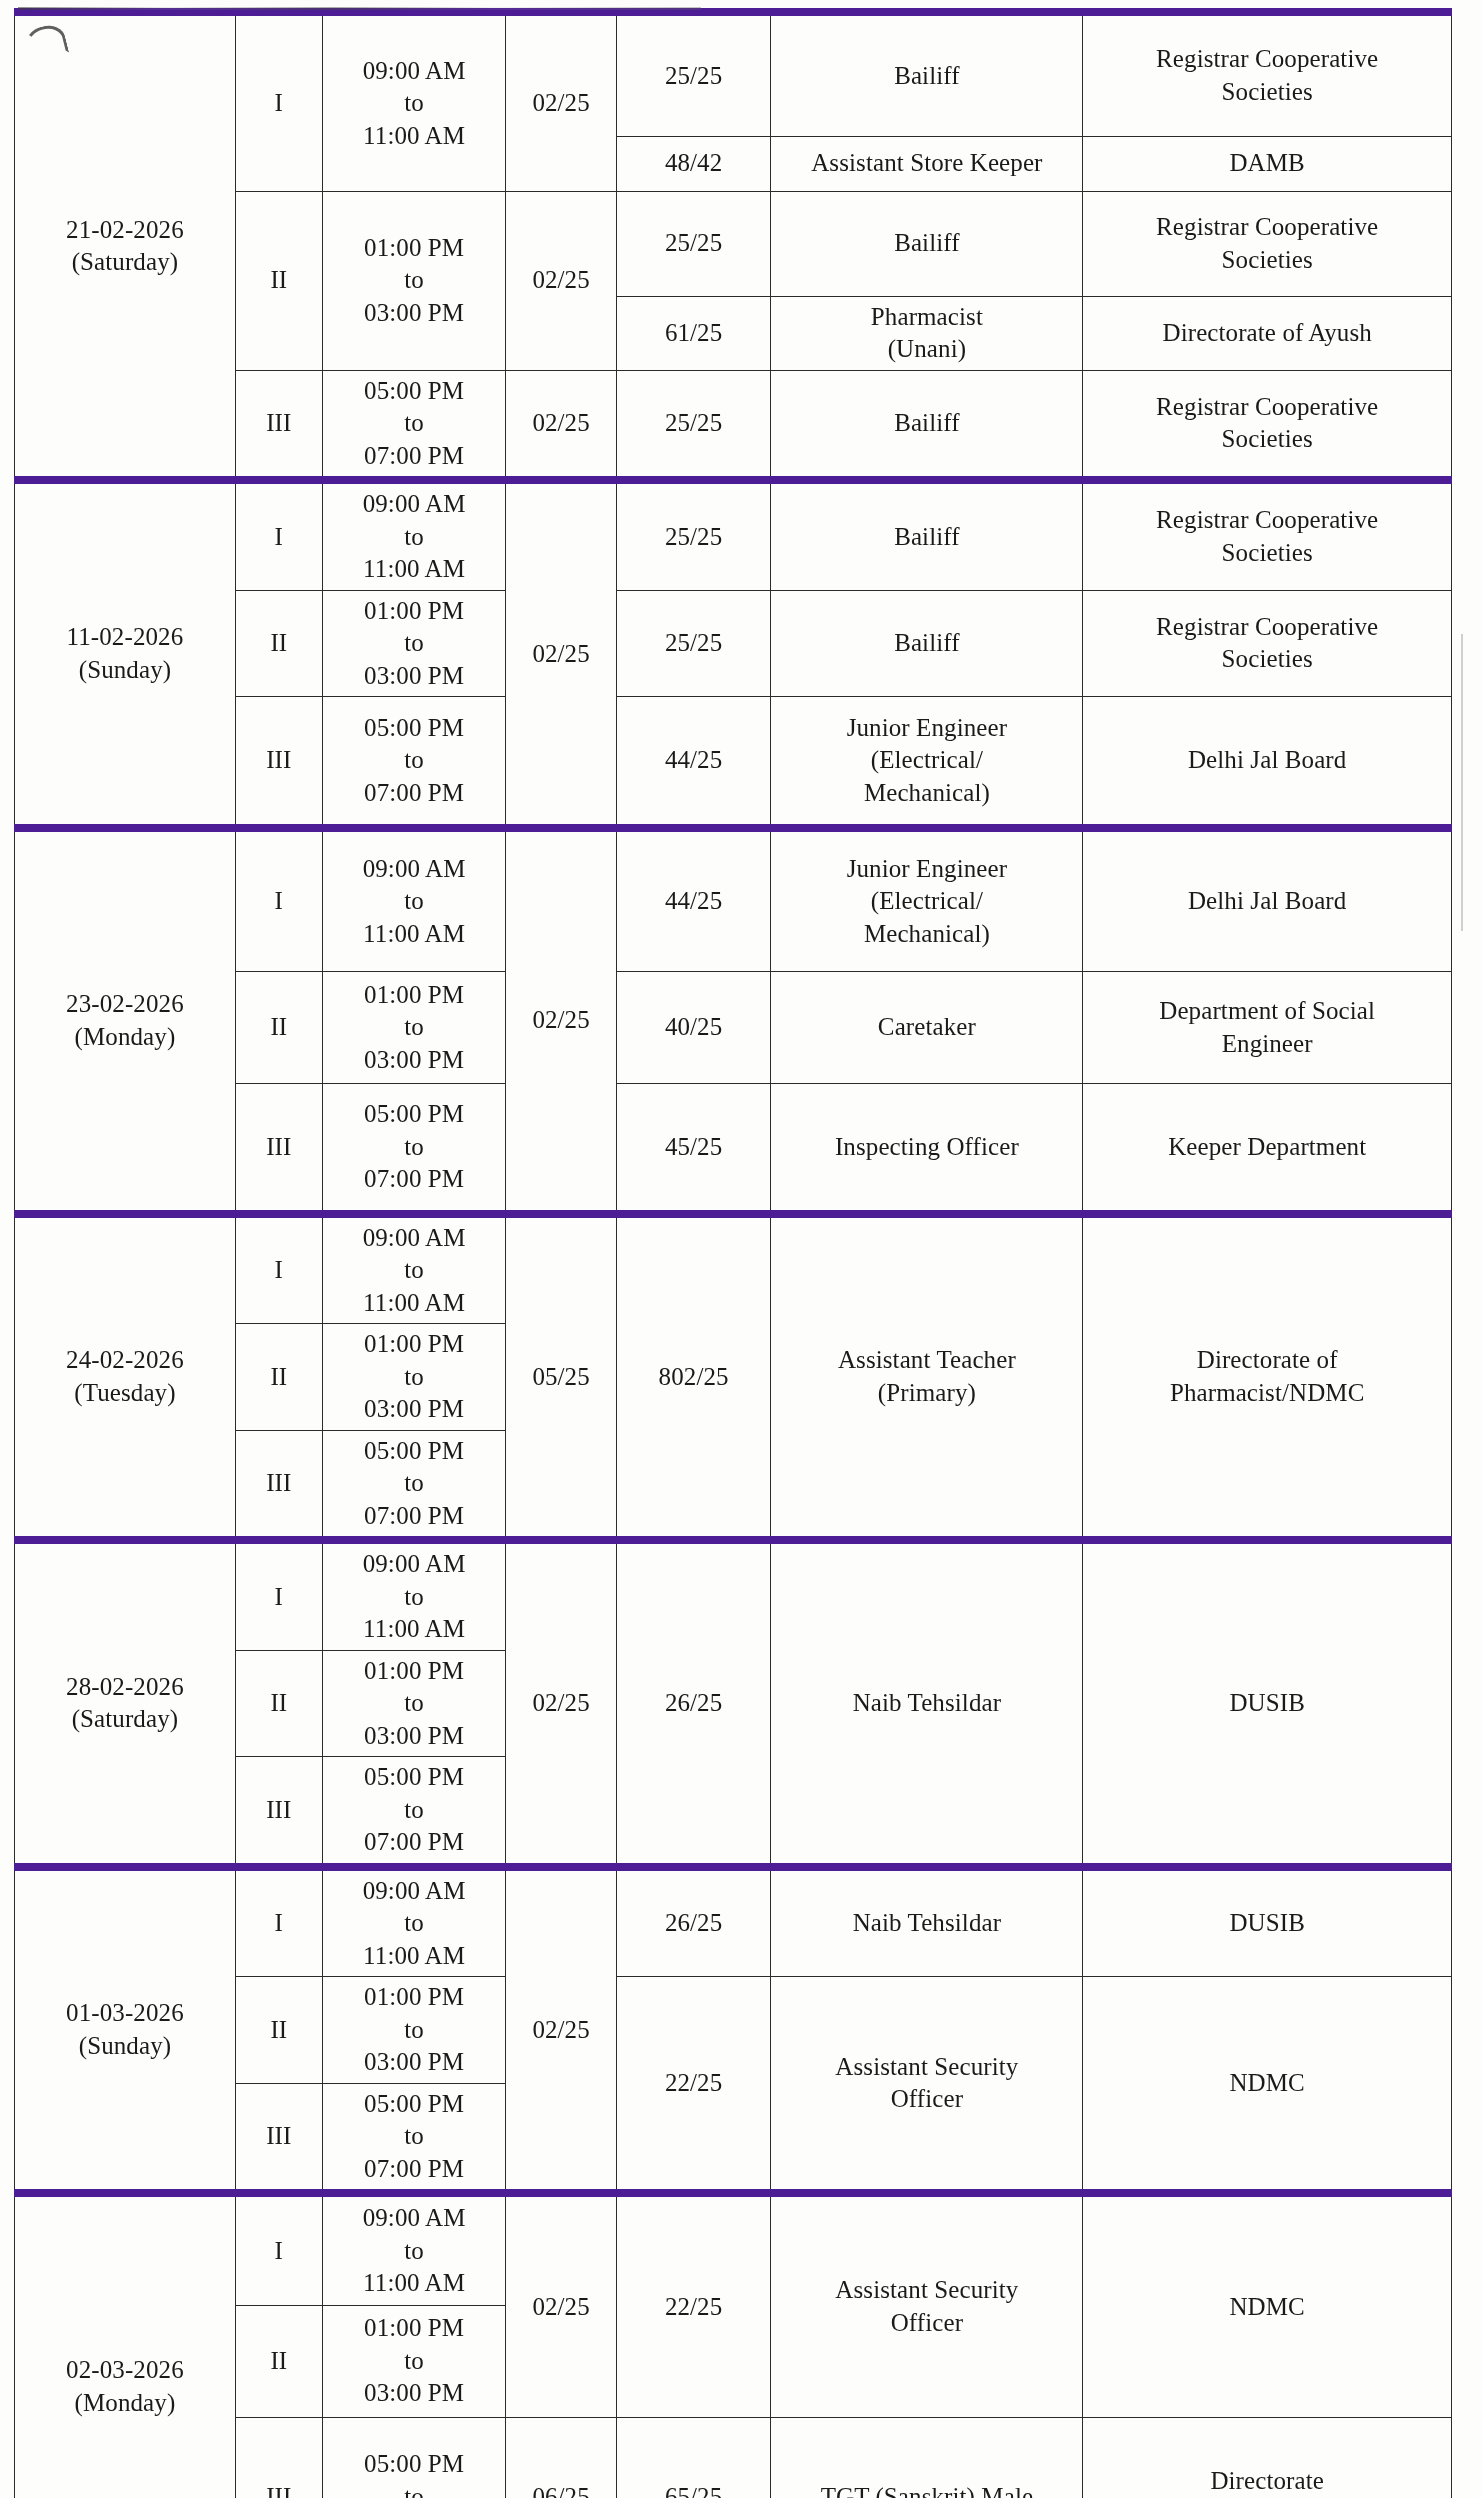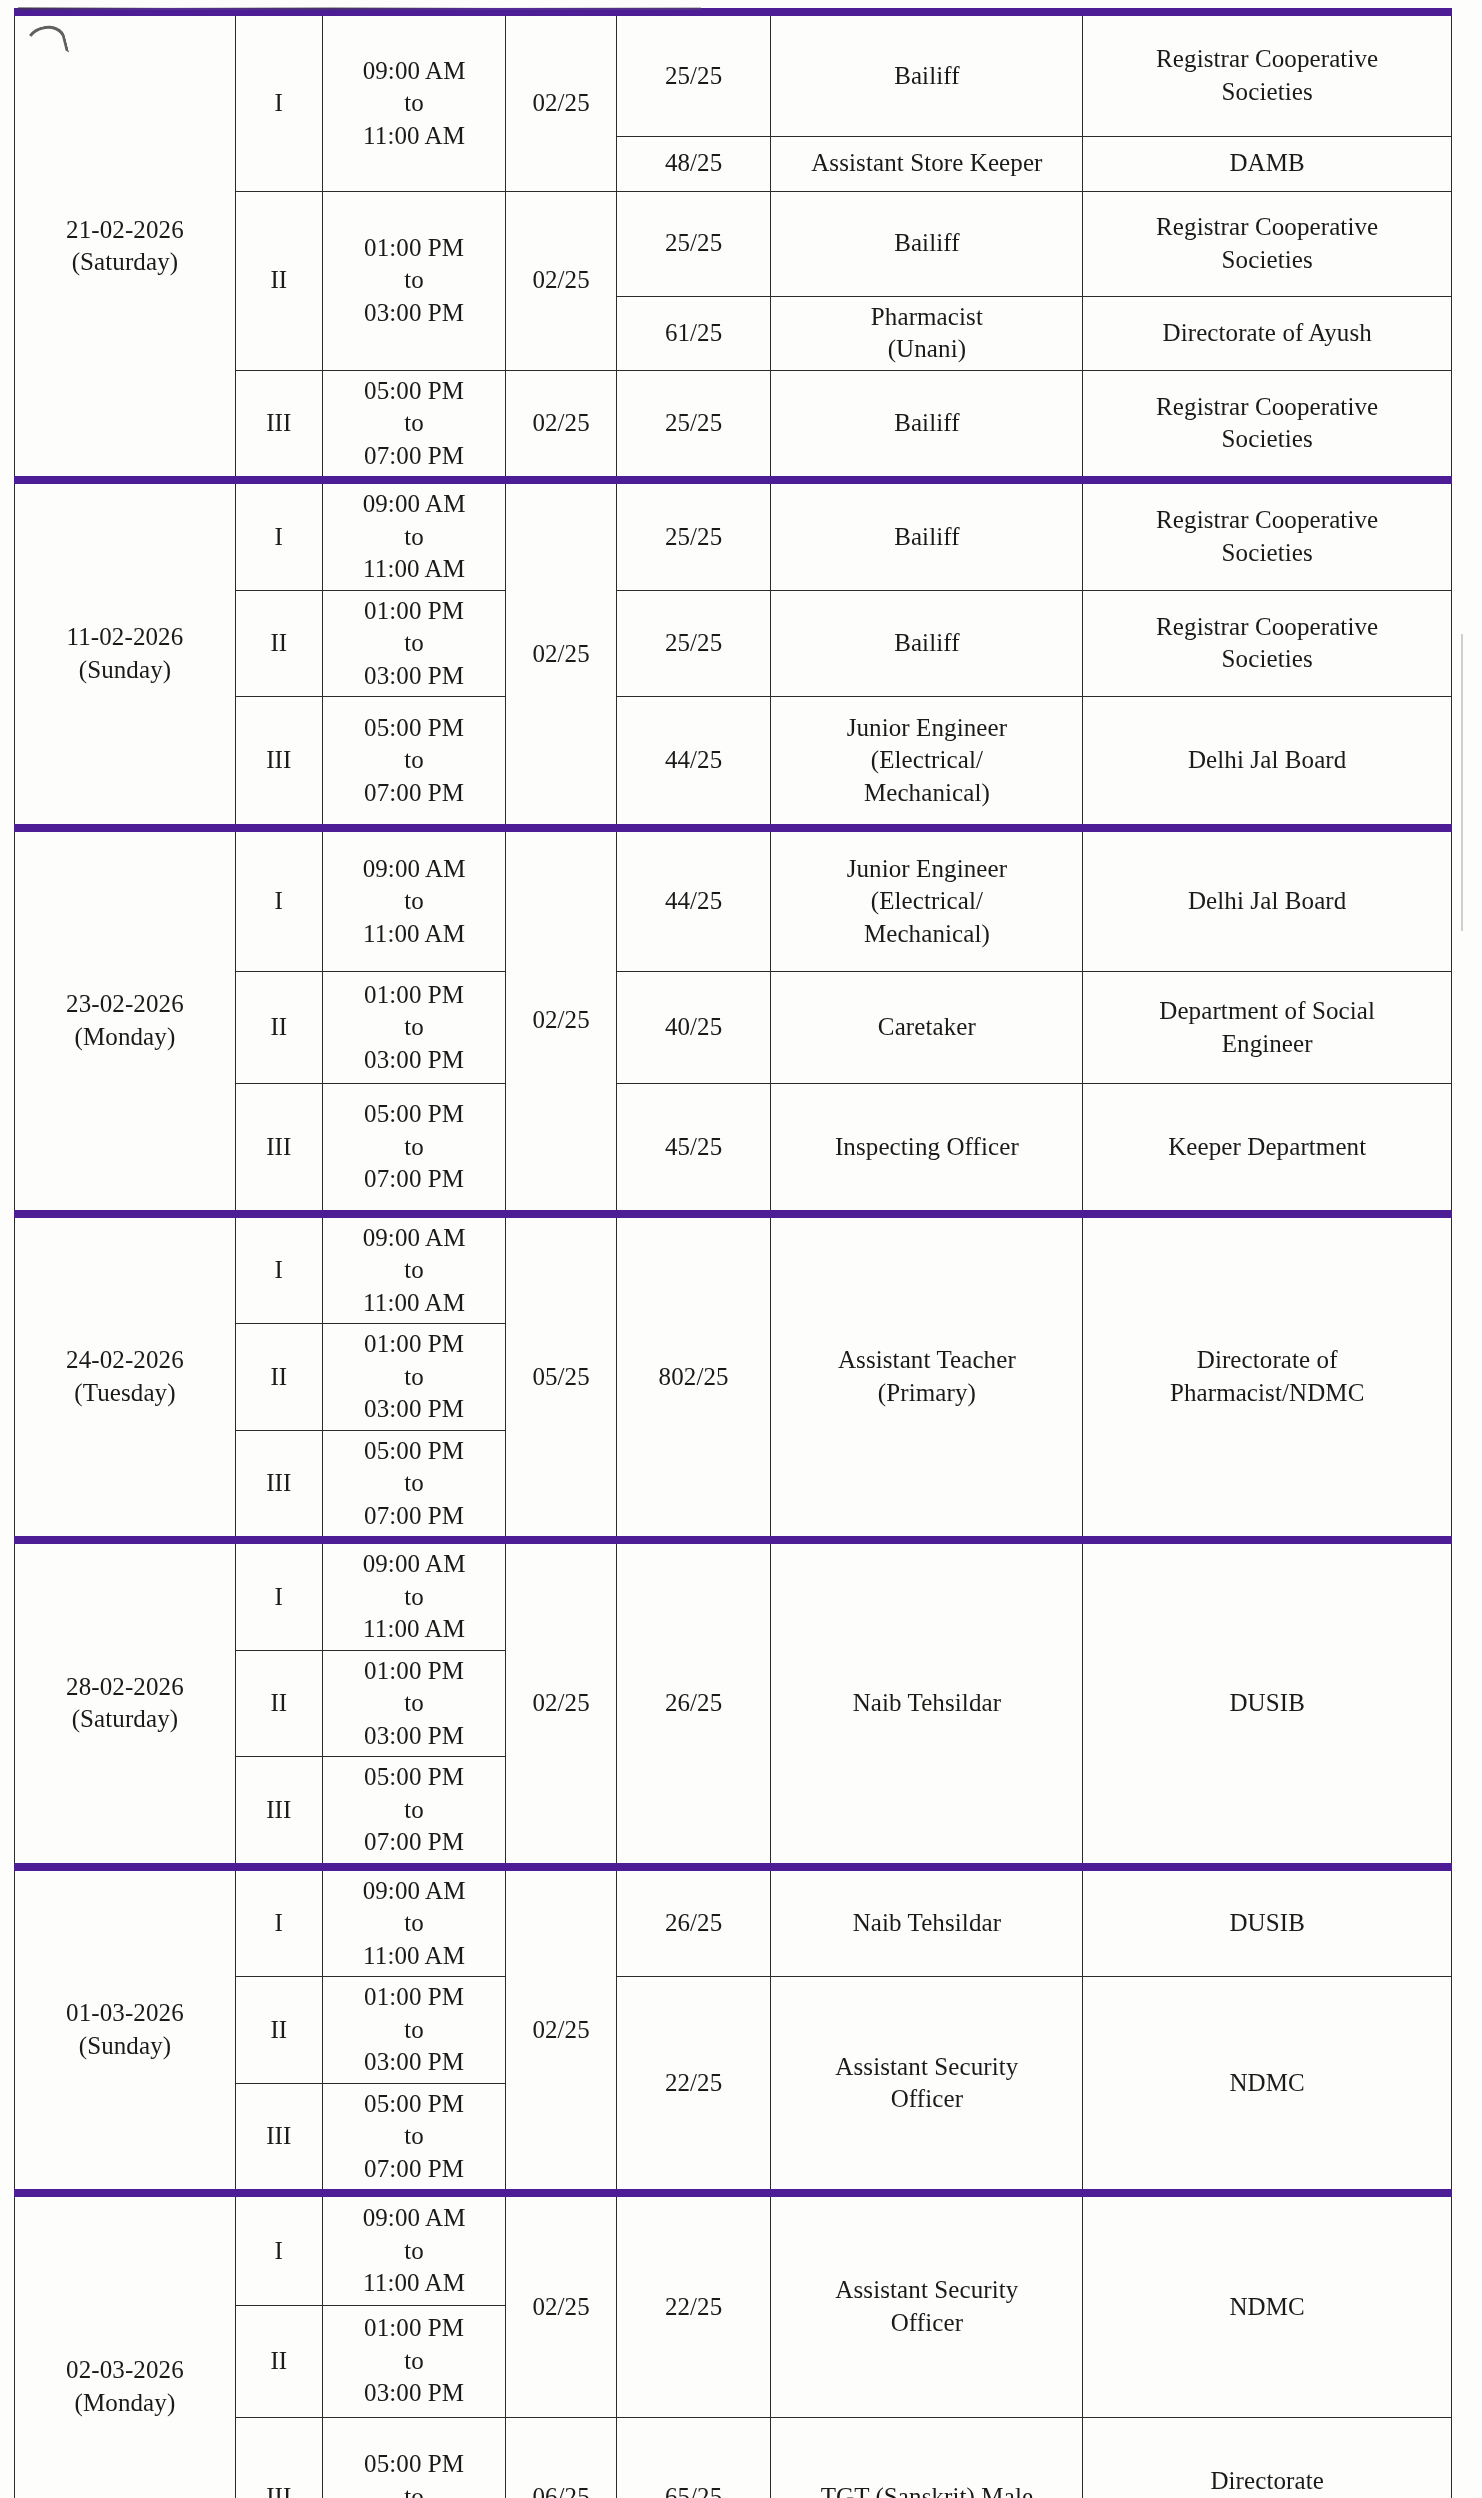--- a/index.html
+++ b/index.html
@@ -156,21 +156,21 @@
         </td>
         <td class="code-cell" rowspan="2">02/25</td>
         <td class="code-cell">25/25</td>
         <td class="post-cell">Bailiff</td>
         <td class="dept-cell">
           <span>Registrar Cooperative</span>
           <span>Societies</span>
         </td>
       </tr>
       <tr style="height: 55px;">
-        <td class="code-cell">48/25</td>
+        <td class="code-cell">48/42</td>
         <td class="post-cell">Assistant Store Keeper</td>
         <td class="dept-cell">DAMB</td>
       </tr>
 
       <tr style="height: 105px;">
         <td class="session-cell" rowspan="2">II</td>
         <td class="time-cell" rowspan="2">
           <span>01:00 PM</span>
           <span>to</span>
           <span>03:00 PM</span>

